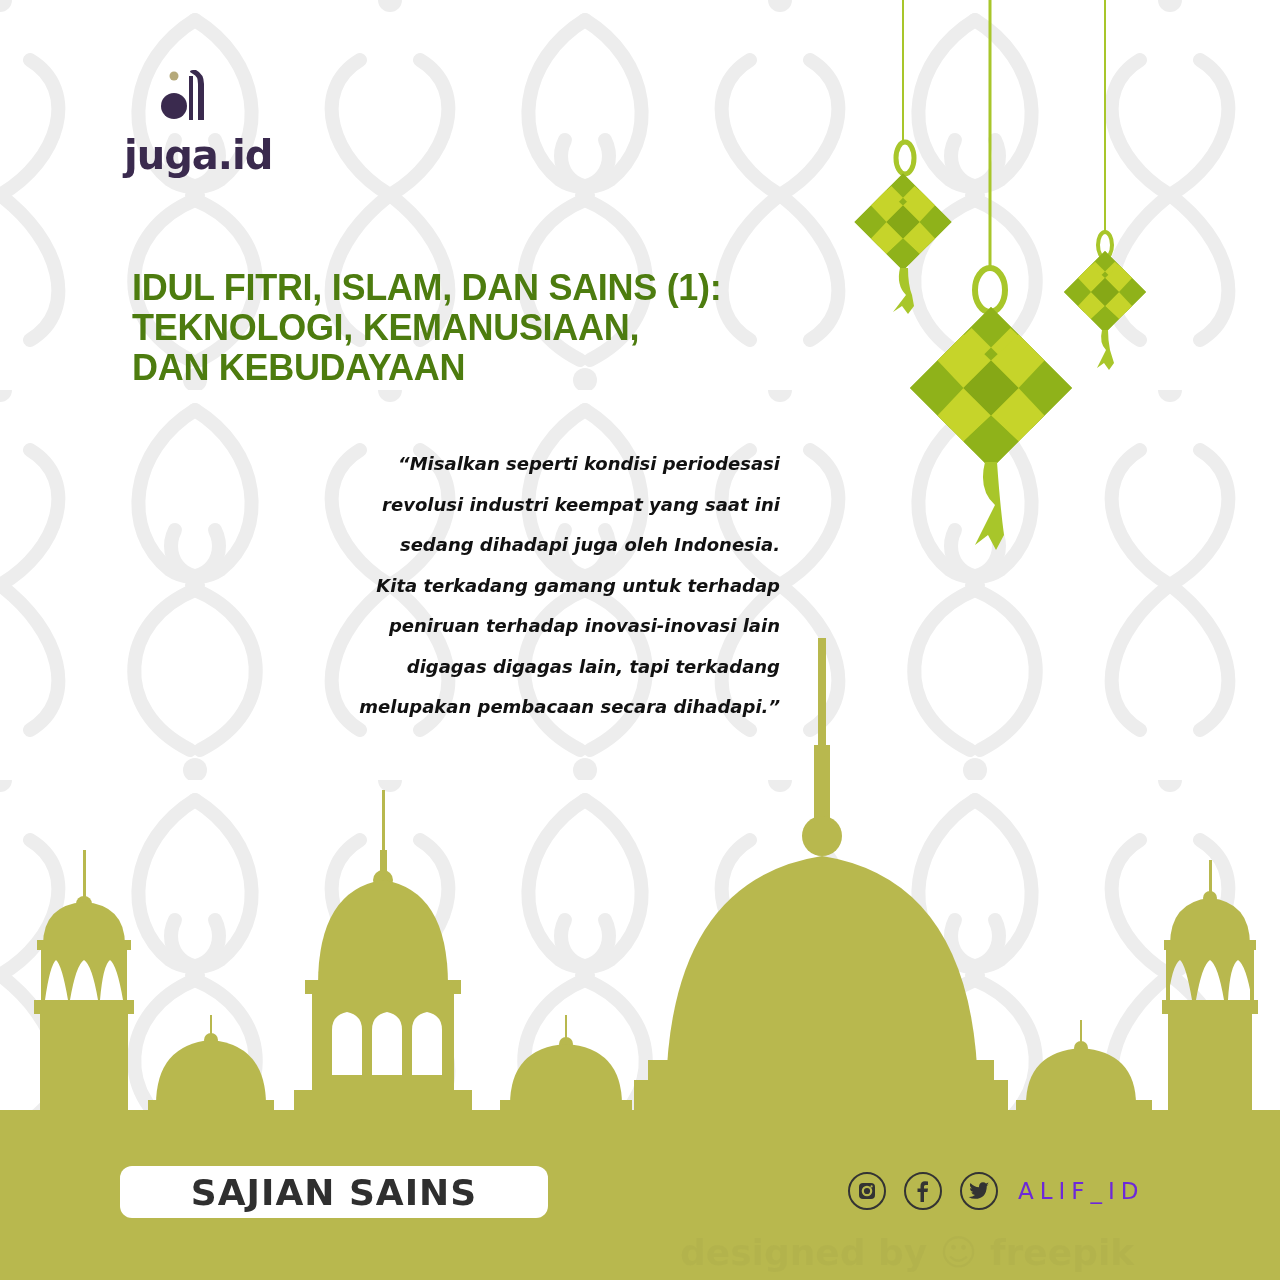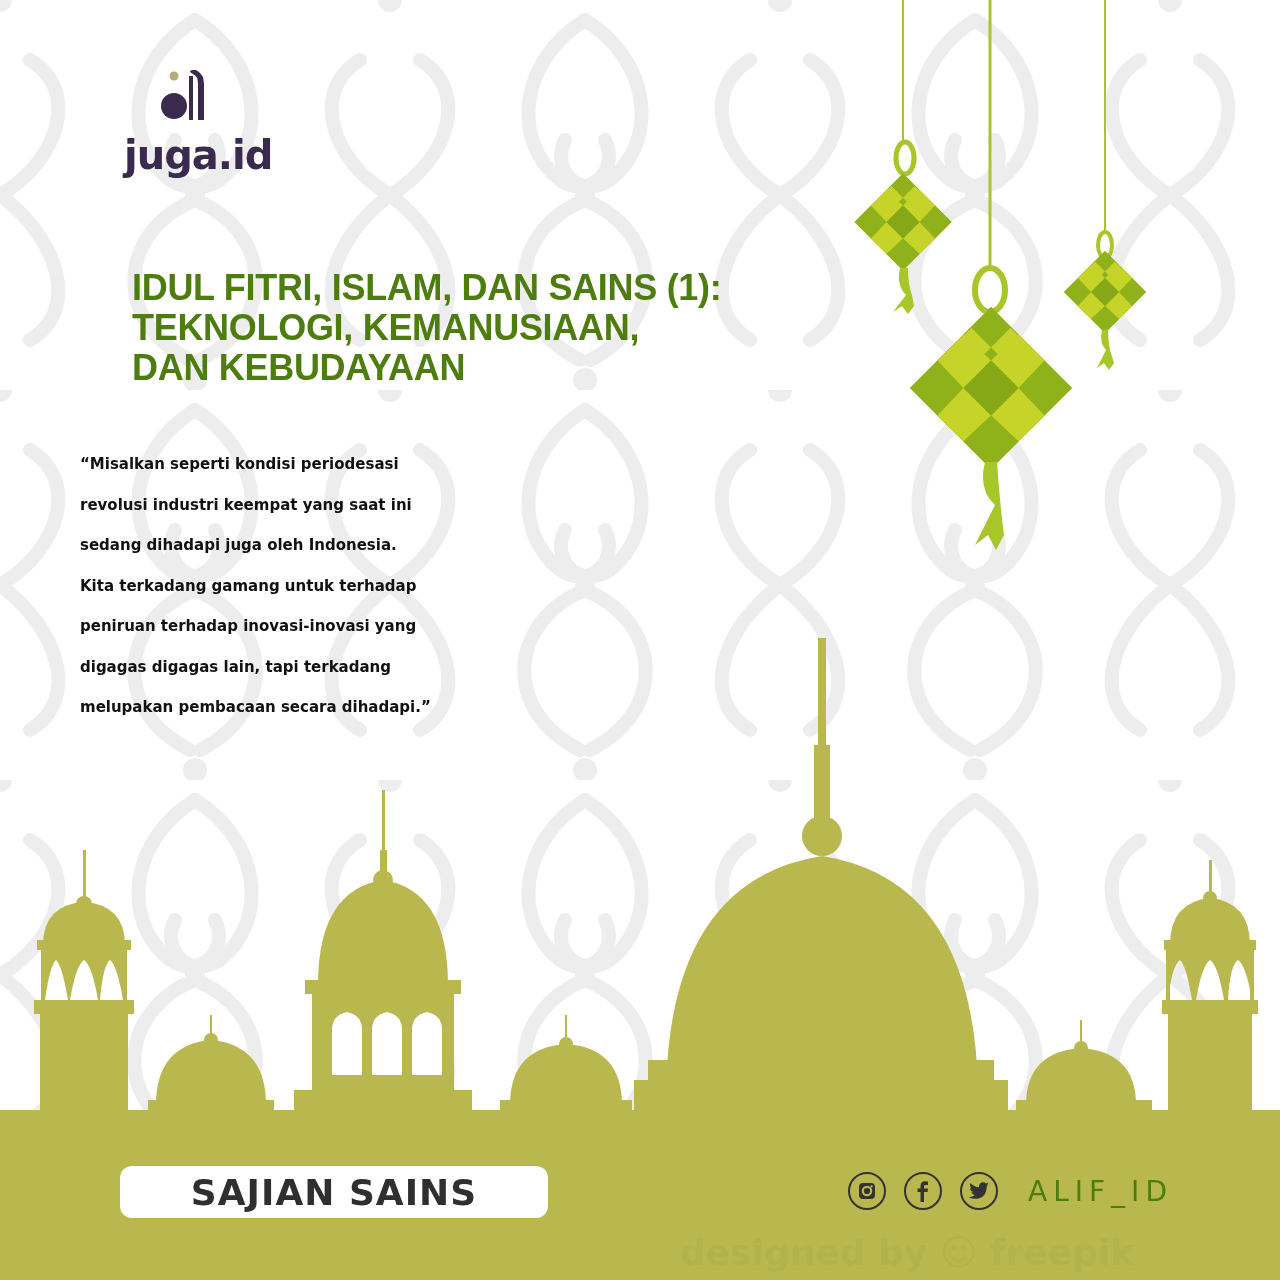--- a/index.html
+++ b/index.html
@@ -3,29 +3,29 @@
 <meta charset="utf-8">
 <style>
   html, body { margin:0; padding:0; }
   body { width:1280px; height:1280px; overflow:hidden; position:relative; background:#ffffff; font-family:"DejaVu Sans", sans-serif; }
   .bg-pattern { position:absolute; left:0; top:0; width:1280px; height:1280px; }
   .logo { position:absolute; left:118px; top:62px; width:130px; height:120px; }
   .logo-mark { position:absolute; left:42px; top:6px; width:50px; height:54px; }
   .logo-text { position:absolute; left:6px; top:70px; font-family:"DejaVu Sans", sans-serif; font-size:40px; font-weight:bold; color:#3a2a4e; letter-spacing:-1px; }
   .title { position:absolute; left:125px; top:268px; width:560px; font-family:"Liberation Sans", sans-serif; font-weight:bold; font-size:36px; line-height:40px; color:#4d7c0f; letter-spacing:-0.3px;margin-left:7px; }
   .title div { white-space:nowrap; }
-  .quote { position:absolute; left:80px; top:444px; width:700px; text-align:left; font-family:"DejaVu Sans", sans-serif; font-weight:bold; font-size:15px; line-height:40.5px; color:#111111; }
+  .quote { position:absolute; left:80px; top:444px; width:700px; text-align:right; font-family:"DejaVu Sans", sans-serif; font-weight:bold; font-size:18px; line-height:40.5px; color:#111111;font-style:italic; }
   .quote div { white-space:nowrap; }
   .ornaments { position:absolute; left:840px; top:0; width:340px; height:570px; }
   .mosque { position:absolute; left:0; top:630px; width:1280px; height:650px; }
   .badge { position:absolute; left:120px; top:1166px; width:428px; height:52px; background:#ffffff; border-radius:12px; display:flex; align-items:center; justify-content:center; }
   .badge span { font-family:"DejaVu Sans", sans-serif; font-weight:bold; font-size:36px; color:#2f2f2f; letter-spacing:1px; }
   .social { position:absolute; left:848px; top:1171px; height:40px; display:flex; align-items:center; }
   .social .circ { width:38px; height:38px; border:2px solid #333; border-radius:50%; box-sizing:border-box; display:flex; align-items:center; justify-content:center; margin-right:18px; }
-  .social .handle { font-family:"DejaVu Sans", sans-serif; font-size:28px; color:#4d7c0f; letter-spacing:6px; margin-left:12px; }
+  .social .handle { font-family:"DejaVu Sans", sans-serif; font-size:23px; color:#6d28d9; letter-spacing:6px; margin-left:2px; }
   .watermark { position:absolute; left:680px; top:1232px; font-family:"DejaVu Sans", sans-serif; font-weight:bold; font-size:36px; color:#b0b04c; opacity:0.55; letter-spacing:0px; }
 </style>
 </head>
 <body>
 
 <svg class="bg-pattern" viewBox="0 0 1280 1280" xmlns="http://www.w3.org/2000/svg">
   <defs>
     <pattern id="damask" x="0" y="0" width="390" height="390" patternUnits="userSpaceOnUse">
       <g fill="none" stroke="#ededed" stroke-width="14" stroke-linecap="round">
         <path d="M195 20 C130 60 120 140 170 180 C200 200 230 170 215 140"></path>
@@ -63,21 +63,21 @@
   <div>IDUL FITRI, ISLAM, DAN SAINS (1):</div>
   <div>TEKNOLOGI, KEMANUSIAAN,</div>
   <div>DAN KEBUDAYAAN</div>
 </div>
 
 <div class="quote">
   <div>“Misalkan seperti kondisi periodesasi</div>
   <div>revolusi industri keempat yang saat ini</div>
   <div>sedang dihadapi juga oleh Indonesia.</div>
   <div>Kita terkadang gamang untuk terhadap</div>
-  <div>peniruan terhadap inovasi-inovasi yang</div>
+  <div>peniruan terhadap inovasi-inovasi lain</div>
   <div>digagas digagas lain, tapi terkadang</div>
   <div>melupakan pembacaan secara dihadapi.”</div>
 </div>
 
 <svg class="ornaments" viewBox="840 0 340 570" xmlns="http://www.w3.org/2000/svg">
   <defs>
     <g id="ketupat">
 
       <path d="M0 -50 L50 0 L0 50 L-50 0 Z" fill="#8fb21a"></path>
       <path d="M-25 -25 L0 -50 L25 -25 L0 0 Z" fill="#8fb21a"></path>

